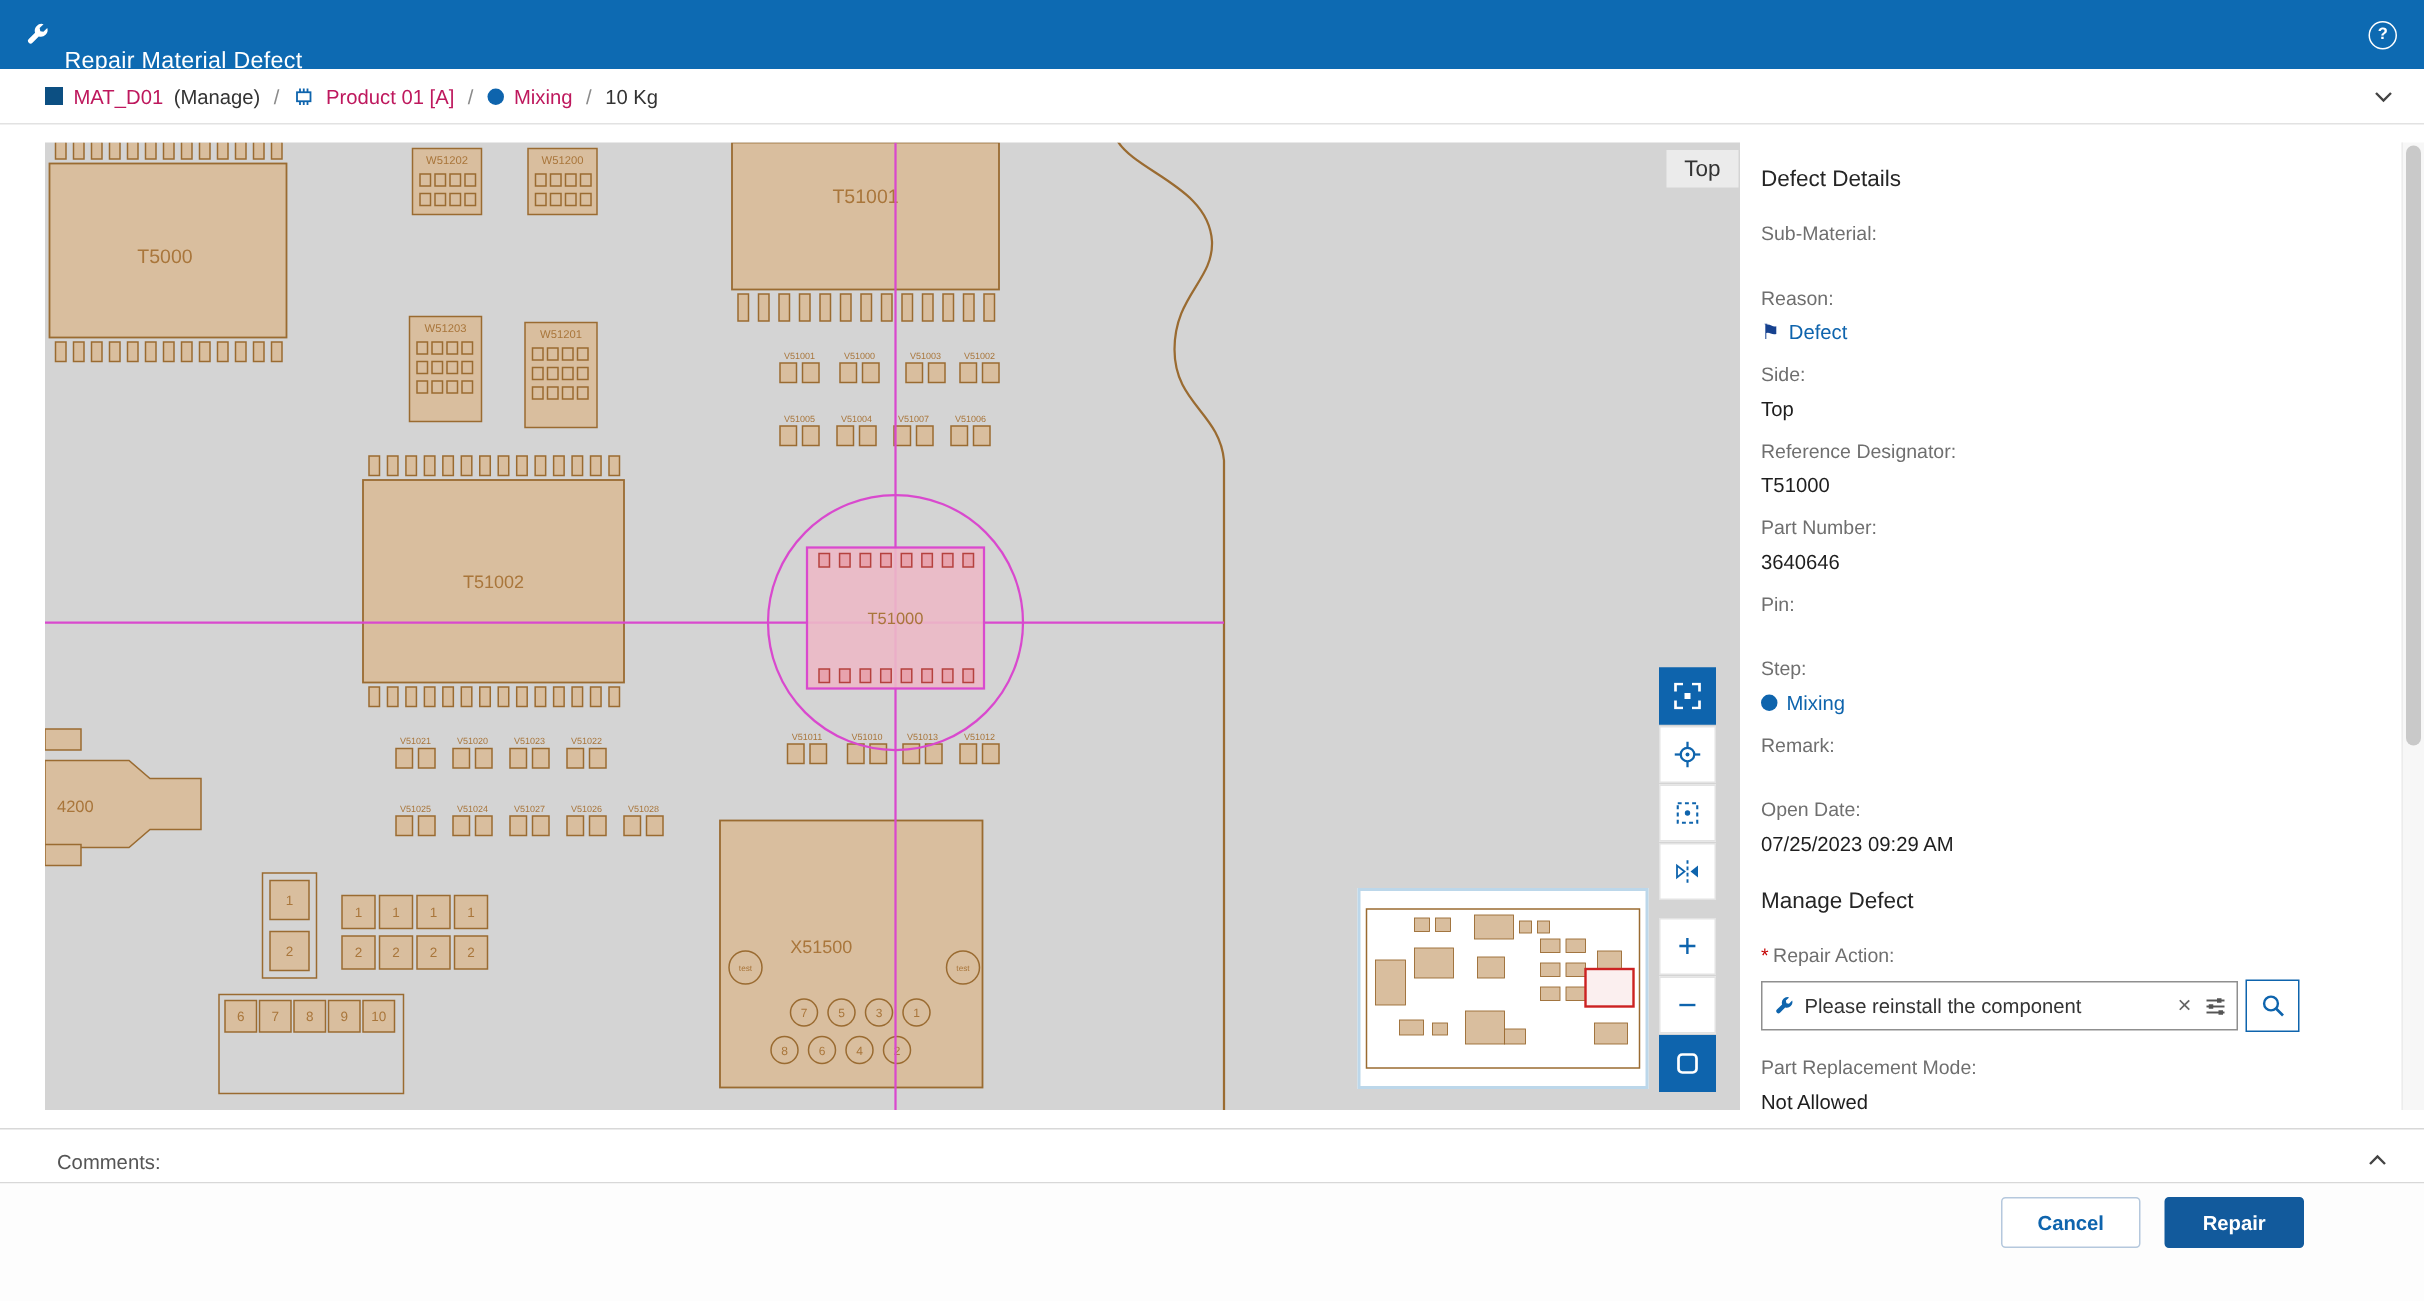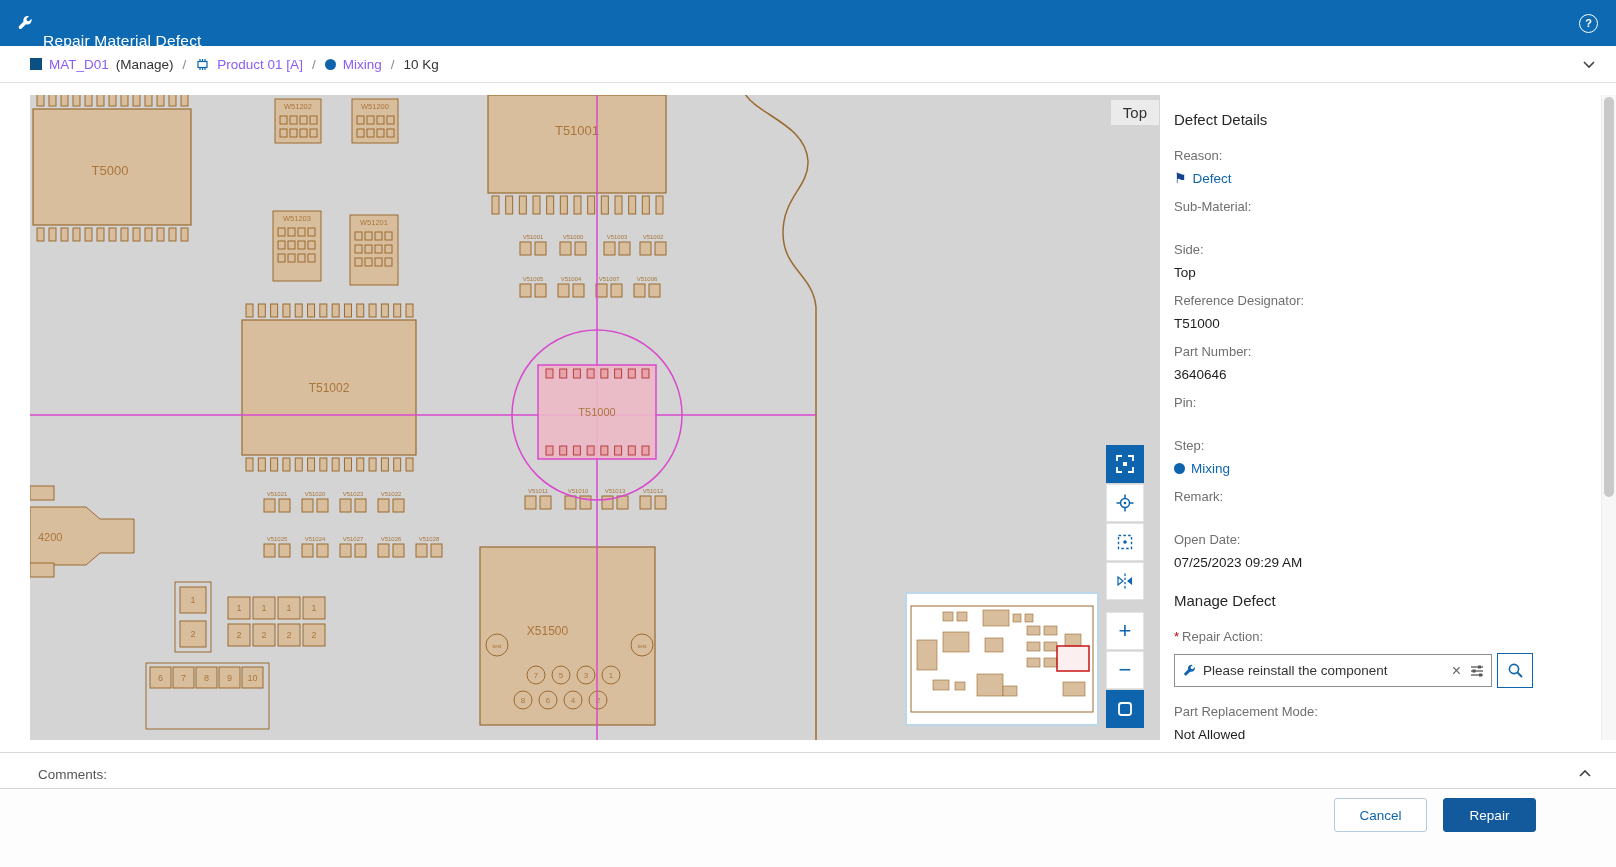--- a/index.html
+++ b/index.html
@@ -18,21 +18,21 @@
   .help-btn {
     width:19px; height:19px; border:1.5px solid #fff; border-radius:50%;
     display:flex; align-items:center; justify-content:center;
     font-size:11px; font-weight:bold; color:#fff; cursor:pointer; background:transparent;
   }
   
   .breadcrumb {
     height:37px; border-bottom:1px solid #e2e2e2; display:flex; align-items:center;
     padding:0 18px 0 30px; font-size:13.5px; gap:7px;
   }
-  .crumb-link { color:#8b5cf6; text-decoration:none; cursor:pointer; }
+  .crumb-link { color:#be185d; text-decoration:none; cursor:pointer; }
   .crumb-sep { color:#8a8a8a; padding:0 2px; }
   .crumb-plain { color:#333; }
   .sq-icon { width:12px; height:12px; background:#0c4f82; display:inline-block; }
   .dot-icon { width:11px; height:11px; background:#0e64ad; border-radius:50%; display:inline-block; }
   .bc-spacer { flex:1; }
   .icon-btn { background:none; border:none; padding:2px; cursor:pointer; display:flex; align-items:center; }
   
   .content { display:flex; height:669px; padding:12px 0 12px 30px; }
   .viewer {
     width:1130px; height:645px; background:#d4d4d4; position:relative; flex:none; overflow:hidden;
@@ -90,20 +90,21 @@
   }
   
   .footerbar {
     height:78px; background:#fdfdfd; display:flex; justify-content:flex-end;
     align-items:flex-start; gap:16px; padding:9px 80px 0 0;
   }
   .btn {
     height:34px; min-width:93px; border-radius:3px; font-size:13.5px;
     display:flex; align-items:center; justify-content:center; cursor:pointer; padding:0 18px;
     font-family:"Liberation Sans", sans-serif;
+    font-weight:bold;
   }
   .btn.cancel { background:#fff; border:1px solid #b5c8dd; color:#0e64ad; }
   .btn.primary { background:#125a9c; border:1px solid #125a9c; color:#fff; }
 </style>
 </head>
 <body>
 
 <header class="topbar">
   <span style="display:flex;">
     <svg width="17" height="17" viewBox="0 0 15 15">
@@ -488,30 +489,30 @@
           <rect x="96" y="92" width="14" height="10" fill="#d9be9e" stroke="#9a6b31" stroke-width="0.6"></rect>
           <rect x="150" y="52" width="32" height="25" fill="rgba(204,34,34,0.07)" stroke="#cc2222" stroke-width="1.6"></rect>
         </svg>
     </div>
   </div>
 
   <aside class="panel">
     <h2>Defect Details</h2>
 
     <div class="field">
+      <div class="flabel">Sub-Material:</div>
+      <div class="fvalue empty"></div>
+    </div>
+
+    <div class="field">
       <div class="flabel">Reason:</div>
       <div class="fvalue">
         <span class="flag">⚑</span>
         <a class="link">Defect</a>
       </div>
-    </div>
-
-    <div class="field">
-      <div class="flabel">Sub-Material:</div>
-      <div class="fvalue empty"></div>
     </div>
 
     <div class="field">
       <div class="flabel">Side:</div>
       <div class="fvalue">Top</div>
     </div>
 
     <div class="field">
       <div class="flabel">Reference Designator:</div>
       <div class="fvalue">T51000</div>

